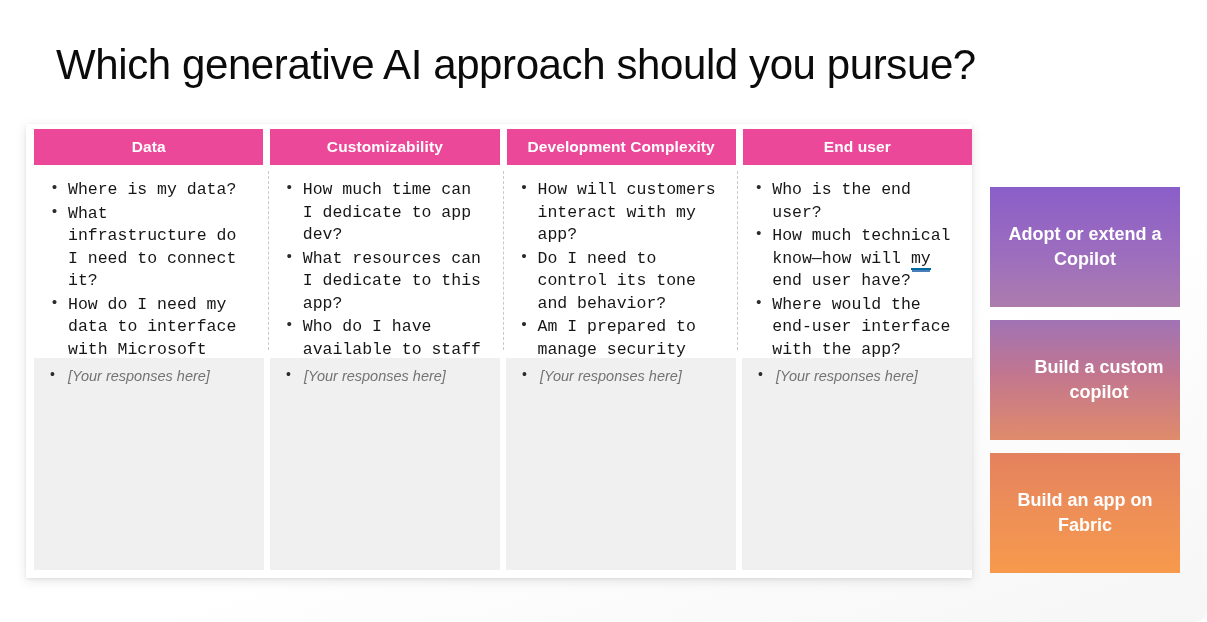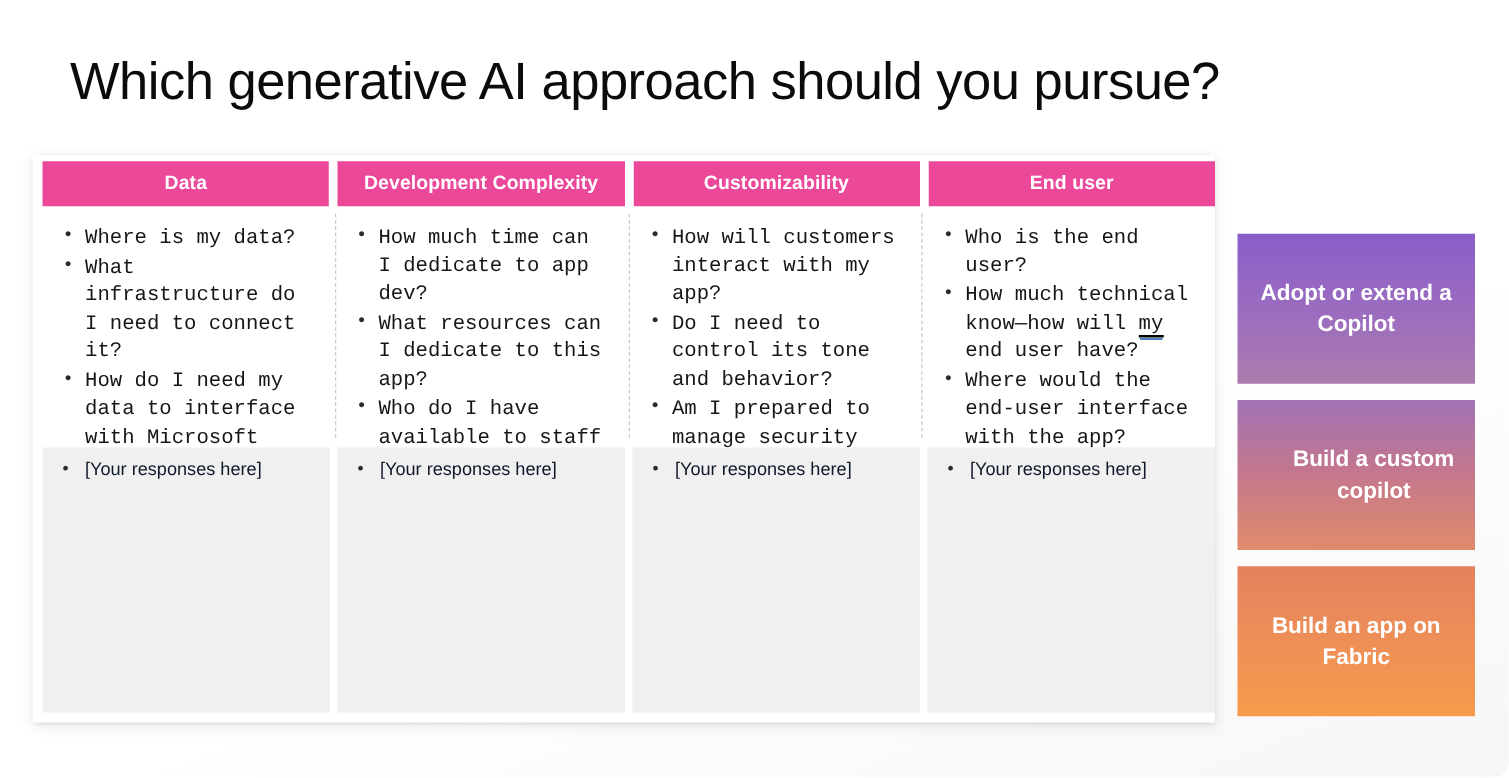--- a/index.html
+++ b/index.html
@@ -104,21 +104,21 @@
   }
   ul.bullets > li::before {
     content: "\2022";
     position: absolute;
     left: 8px;
     top: -1px;
     font-size: 15px;
     color: #2b2b2b;
   }
   .sq-underline {
-    border-bottom: 2px solid #000000;
+    border-bottom: 2px solid #0369a1;
     box-shadow: 0 3px 0 -1px #4a7ebb;
     padding-bottom: 0px;
   }
 
   
   .response-row {
     position: absolute;
     left: 8px;
     top: 234px;
     width: 938px;
@@ -135,21 +135,22 @@
   .response-cell ul {
     list-style: none;
     margin: 0;
     padding: 0;
   }
   .response-cell li {
     position: relative;
     padding-left: 26px;
     font-size: 14.5px;
     line-height: 20px;
-    color: #0f172a;
+    font-style: italic;
+    color: #737373;
   }
   .response-cell li::before {
     content: "\2022";
     position: absolute;
     left: 8px;
     top: -2px;
     font-size: 14px;
     font-style: normal;
     color: #2b2b2b;
   }
@@ -184,22 +185,22 @@
 <body>
 
 <div class="slide">
 
   <div class="slide-title">Which generative AI approach should you pursue?</div>
 
   <div class="table-panel">
 
     <div class="header-row">
       <div class="header-cell">Data</div>
+      <div class="header-cell">Customizability</div>
       <div class="header-cell">Development Complexity</div>
-      <div class="header-cell">Customizability</div>
       <div class="header-cell">End user</div>
     </div>
 
     <div class="question-row">
 
       <div class="question-cell">
         <ul class="bullets">
           <li>Where is my data?</li>
           <li>What infrastructure do I need to connect it?</li>
           <li>How do I need my data to interface with Microsoft data and other sources?</li>

